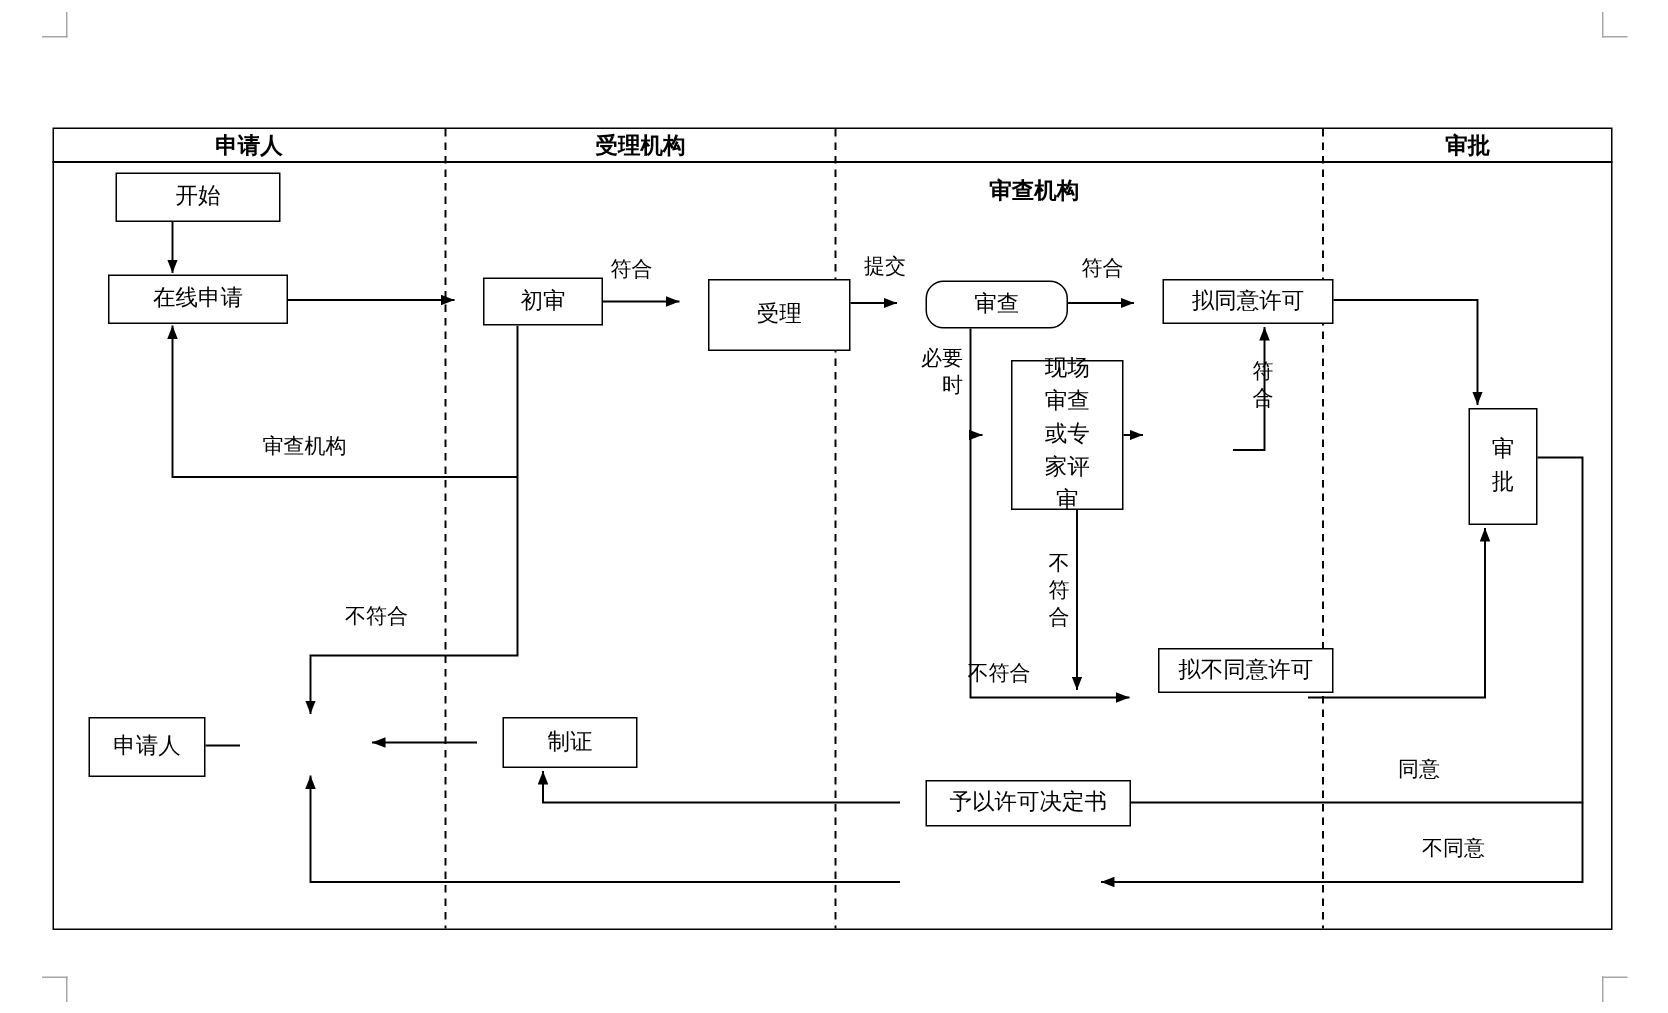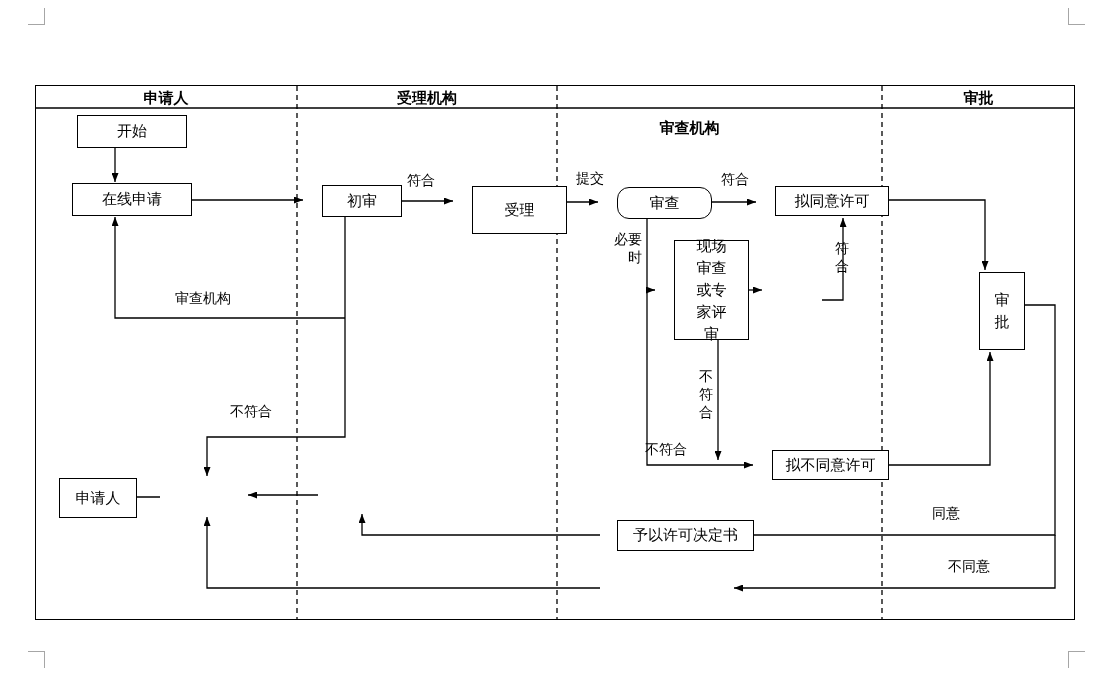--- a/index.html
+++ b/index.html
@@ -77,22 +77,23 @@
   </svg>
 
   <div class="node" style="left:60px;top:115px;width:110px;height:33px;">开始</div>
   <div class="node" style="left:55px;top:183px;width:120px;height:33px;">在线申请</div>
   <div class="node" style="left:305px;top:185px;width:80px;height:32px;">初审</div>
   <div class="node" style="left:455px;top:186px;width:95px;height:48px;">受理</div>
   <div class="node" style="left:600px;top:187px;width:95px;height:32px;border-radius:12px;">审查</div>
   <div class="node" style="left:758px;top:186px;width:114px;height:30px;">拟同意许可</div>
   <div class="node wrap" style="left:657px;top:240px;width:75px;height:100px;padding:0 20px;line-height:22px;">现场审查或专家评审</div>
   <div class="node wrap" style="left:962px;top:272px;width:46px;height:78px;padding:0 14px;line-height:22px;">审批</div>
-  <div class="node" style="left:755px;top:450px;width:117px;height:30px;">拟不同意许可</div>
+  <div class="node" style="left:755px;top:432px;width:117px;height:30px;">拟不同意许可</div>
   <div class="node" style="left:600px;top:520px;width:137px;height:31px;">予以许可决定书</div>
+  <div class="node" style="left:318px;top:478px;width:90px;height:34px;">制证</div>
   <div class="node" style="left:42px;top:478px;width:78px;height:40px;">申请人</div>
 
   <div class="label" style="left:391px;top:172px;width:44px;">符合</div>
   <div class="label" style="left:560px;top:170px;width:44px;">提交</div>
   <div class="label" style="left:705px;top:171px;width:44px;">符合</div>
   <div class="label v" style="left:608px;top:231px;width:34px;">必要时</div>
   <div class="label v" style="left:833px;top:240px;width:16px;">符合</div>
   <div class="label v" style="left:697px;top:368px;width:16px;">不符合</div>
   <div class="label" style="left:637px;top:441px;width:50px;">不符合</div>
   <div class="label" style="left:222px;top:403px;width:50px;">不符合</div>

